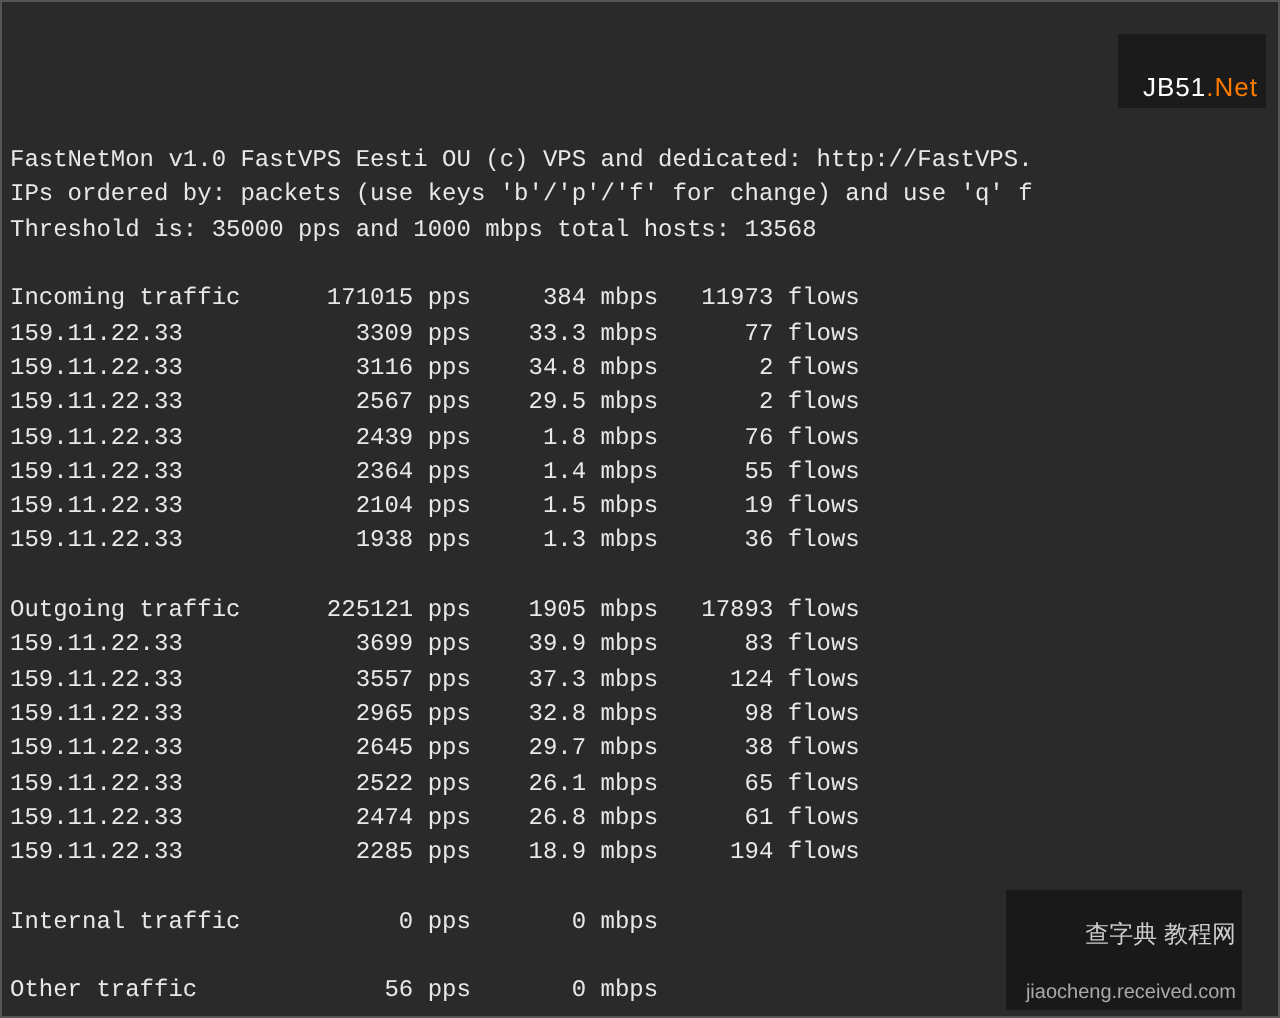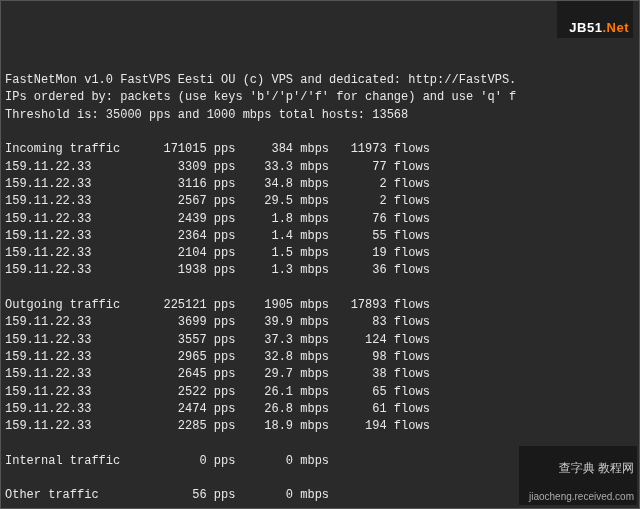--- a/index.html
+++ b/index.html
@@ -11,28 +11,28 @@
     line-height:17.3px;
     color:#e8e8e8;
     white-space:pre;
     position:relative;
     overflow:hidden;
     border:1px solid #555;
     box-sizing:border-box;
   }
   .term{padding:2px 4px}
   .wm-top{
-    position:absolute;top:0;right:6px;
-    font-family:Arial,sans-serif;font-size:13px;font-weight:bold;
+    position:absolute;top:16px;right:6px;
+    font-family:Arial,sans-serif;font-size:13px;font-weight:normal;
     color:#fff;background:rgba(0,0,0,.35);padding:1px 4px;
     letter-spacing:.5px
   }
   .wm-top .orange{color:#ff7b00}
   .wm-bot{
-    position:absolute;bottom:3px;right:2px;
+    position:absolute;bottom:3px;right:18px;
     font-family:"Microsoft YaHei",Arial,sans-serif;font-size:12px;
     color:#ccc;text-align:right;line-height:14px;
     background:rgba(0,0,0,.4);padding:1px 3px
   }
   .wm-bot .sub{font-size:10px;color:#aaa}
   [data-bind]{white-space:pre}
 </style>
 </head>
 <body>
 

